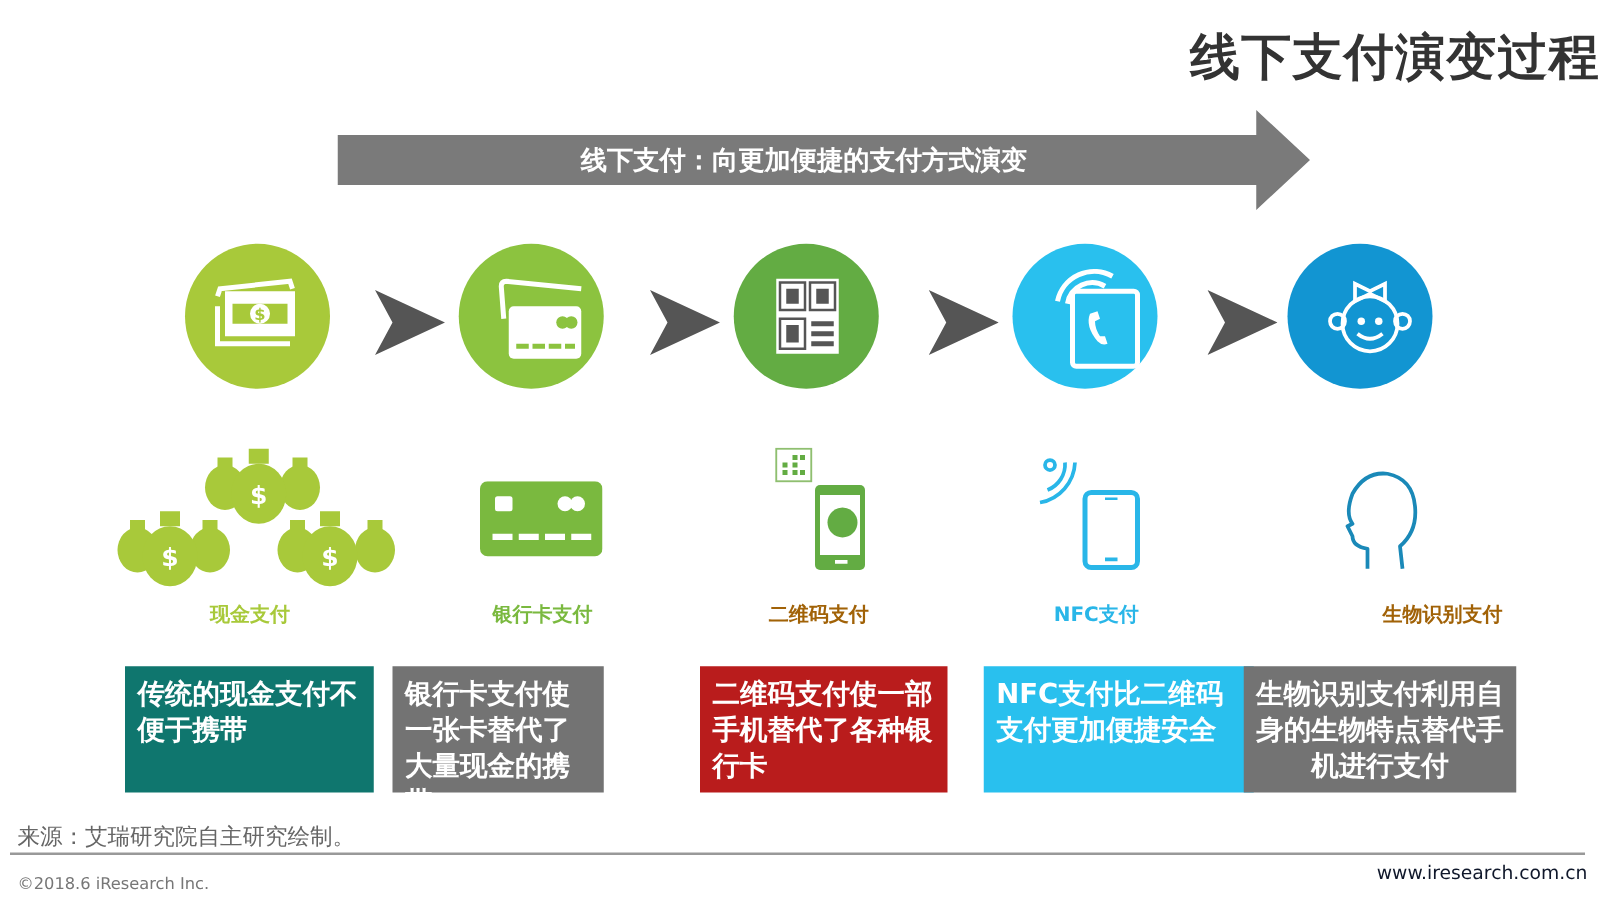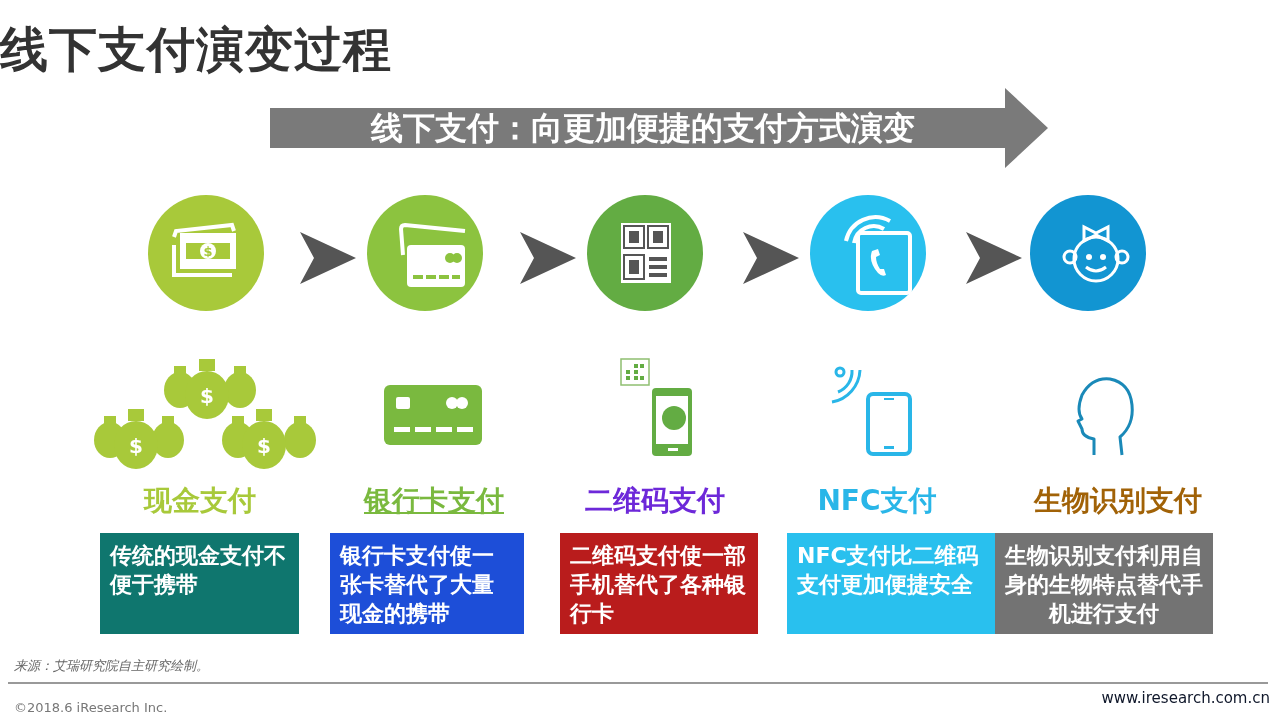--- a/index.html
+++ b/index.html
@@ -1,27 +1,27 @@
 <!DOCTYPE html>
 <html><head>
 <meta charset="utf-8">
 <style>
   html,body{margin:0;padding:0;background:#fff;}
   body{width:1280px;height:722px;position:relative;overflow:hidden;font-family:"DejaVu Sans","Liberation Sans",sans-serif;}
-  .title{position:absolute;left:0;width:1280px;top:18px;text-align:left;font-size:48px;font-weight:bold;color:#333;letter-spacing:1px;}
+  .title{position:absolute;left:0;width:1280px;top:18px;text-align:right;font-size:40px;font-weight:bold;color:#333;letter-spacing:1px;}
   .banner{position:absolute;left:270px;top:88px;width:778px;height:80px;}
   .banner svg{position:absolute;left:0;top:0;}
-  .banner-text{position:absolute;left:0;top:0;width:746px;height:80px;line-height:80px;text-align:center;color:#fff;font-size:32px;font-weight:bold;padding-left:0;}
+  .banner-text{position:absolute;left:0;top:0;width:746px;height:80px;line-height:80px;text-align:center;color:#fff;font-size:21px;font-weight:bold;padding-left:0;}
   .circle{position:absolute;top:195px;width:116px;height:116px;border-radius:50%;}
   .circle svg{position:absolute;left:0;top:0;}
   .chev{position:absolute;top:232px;}
   .icon2{position:absolute;}
-  .label{position:absolute;top:482px;width:200px;text-align:center;font-size:28px;font-weight:bold;}
+  .label{position:absolute;top:482px;width:200px;text-align:center;font-size:16px;font-weight:bold;}
   .box{position:absolute;top:533px;height:101px;color:#fff;font-size:22px;font-weight:bold;line-height:29px;padding:8px 10px;box-sizing:border-box;}
-  .source{position:absolute;left:14px;top:657px;font-size:13px;color:#666;font-style:italic;}
+  .source{position:absolute;left:14px;top:657px;font-size:18px;color:#666;}
   .hr{position:absolute;left:8px;top:682px;width:1260px;height:2px;background:#999;}
   .copy{position:absolute;left:14px;top:689px;font-size:13px;color:#777;margin-top:11px;}
   .url{position:absolute;right:10px;top:689px;font-size:15px;color:#0f172a;}
 </style>
 </head>
 <body>
 
 <div class="title">线下支付演变过程</div>
 
 <div class="banner">
@@ -202,27 +202,27 @@
   </svg>
 </div>
 
 <div class="icon2" style="left:1072px;top:375px;">
   <svg width="70" height="85">
     <path d="M22 80 L22 64 Q10 62 10 54 L6 46 L10 44 Q4 36 10 20 Q20 2 38 4 Q58 8 60 30 Q62 50 48 62 L50 80" fill="none" stroke="#1a89b8" stroke-width="3" stroke-linejoin="round"></path>
   </svg>
 </div>
 
 <div class="label" style="left:100px;color:#a8c93a;">现金支付</div>
-<div class="label" style="left:334px;color:#7ab93f;text-decoration:underline;">银行卡支付</div>
-<div class="label" style="left:555px;color:#6d28d9;">二维码支付</div>
+<div class="label" style="left:334px;color:#7ab93f;">银行卡支付</div>
+<div class="label" style="left:555px;color:#a16207;">二维码支付</div>
 <div class="label" style="left:777px;color:#29b6e8;text-align:center;">NFC支付</div>
 <div class="label" style="left:1002px;color:#a16207;text-align:right;">生物识别支付</div>
 
 <div class="box" style="left:100px;width:199px;background:#0f766e;">传统的现金支付不便于携带</div>
-<div class="box" style="left:330px;width:194px;background:#1d4ed8;">银行卡支付使一张卡替代了大量现金的携带</div>
+<div class="box" style="left:314px;width:169px;background:#737373;">银行卡支付使一张卡替代了大量现金的携带</div>
 <div class="box" style="left:560px;width:198px;background:#b91c1c;">二维码支付使一部手机替代了各种银行卡</div>
 <div class="box" style="left:787px;width:216px;background:#29c0ee;">NFC支付比二维码支付更加便捷安全</div>
 <div class="box" style="left:995px;width:218px;background:#737373;text-align:center;">生物识别支付利用自身的生物特点替代手机进行支付</div>
 
 <div class="source">来源：艾瑞研究院自主研究绘制。</div>
 <div class="hr"></div>
 <div class="copy">©2018.6 iResearch Inc.</div>
 <div class="url">www.iresearch.com.cn</div>
 
 </body></html>

